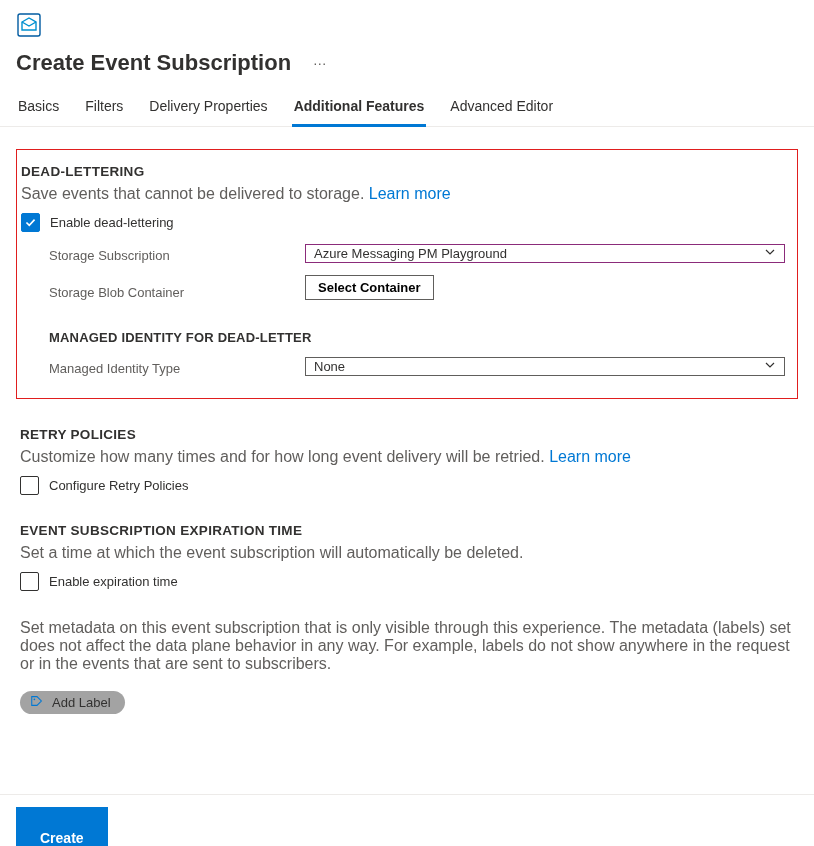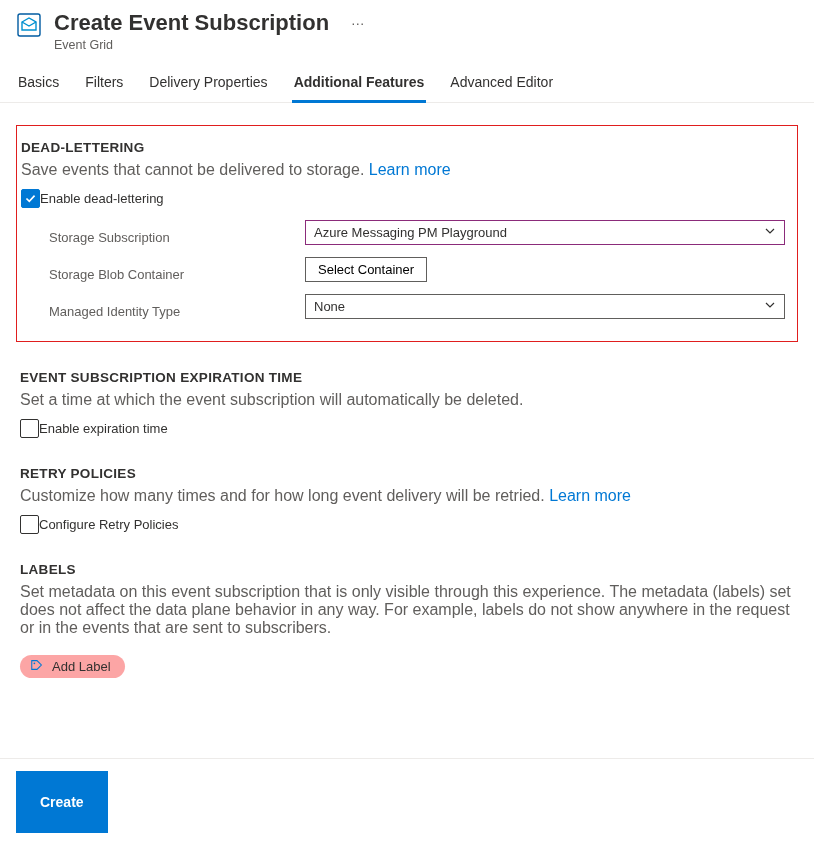--- a/index.html
+++ b/index.html
@@ -9,20 +9,21 @@
     font-size: 13px;
     color: #323130;
     background: #fff;
     width: 814px;
   }
   .header {
     display: flex;
     align-items: flex-start;
     padding: 10px 16px 8px 16px;
     gap: 12px;
+    flex-direction: column;
   }
   .header-icon {
     width: 26px;
     height: 26px;
     margin-top: 2px;
     flex-shrink: 0;
   }
   .header-text h1 {
     margin: 0;
     font-size: 22px;
@@ -89,20 +90,21 @@
     color: #605e5c;
     margin: 0 0 10px 0;
   }
   .link {
     color: #0078d4;
     cursor: pointer;
   }
   .checkbox-row {
     display: flex;
     align-items: center;
+    gap: 10px;
     margin-bottom: 12px;
   }
   .cb {
     width: 19px;
     height: 19px;
     border: 1px solid #323130;
     border-radius: 2px;
     display: inline-flex;
     align-items: center;
     justify-content: center;
@@ -123,50 +125,50 @@
   }
   .form-label {
     width: 256px;
     font-size: 13px;
     color: #605e5c;
     flex-shrink: 0;
   }
   .select {
     flex: 1;
     border: 1px solid #8b2b7a;
-    height: 25px;
+    height: 19px;
     display: flex;
     align-items: center;
     padding: 0 8px;
     justify-content: space-between;
     font-size: 13px;
     cursor: pointer;
     background: #fff;
   }
   .select.plain { border-color: #605e5c; }
   .select .chev { color: #323130; }
   .button-sec {
     border: 1px solid #605e5c;
     padding: 4px 12px;
     font-size: 13px;
-    font-weight: 400;
+    font-weight: 700;
     background: #fff;
     cursor: pointer;
   }
   .subheading {
     font-size: 13px;
     font-weight: 600;
     margin: 30px 0 12px 28px;
     letter-spacing: 0.2px;
   }
   .tag-button {
     display: inline-flex;
     align-items: center;
     gap: 8px;
-    background: #fca5a5;
+    background: #a3a3a3;
     border-radius: 12px;
     padding: 3px 14px 3px 10px;
     font-size: 13px;
     color: #323130;
     cursor: pointer;
     margin-top: 8px;
   }
   .tag-button svg { width: 14px; height: 14px; color: #0078d4; }
   .footer {
     border-top: 1px solid #edebe9;
@@ -190,21 +192,20 @@
   <div class="header-icon">
     <svg viewBox="0 0 26 26">
       <rect x="2" y="2" width="22" height="22" rx="2" fill="none" stroke="#005ba1" stroke-width="1.4"></rect>
       <path d="M6 10 L13 6 L20 10 L20 18 L6 18 Z" fill="none" stroke="#0090d0" stroke-width="1.4"></path>
       <path d="M6 10 L13 14 L20 10" fill="none" stroke="#0090d0" stroke-width="1.4"></path>
     </svg>
   </div>
   <div class="header-text">
     <h1>Create Event Subscription</h1>
     <span class="header-more">…</span>
-    <div class="header-sub">Event Grid</div>
   </div>
 </div>
 
 <div class="tabs">
   <div class="tab">Basics</div>
   <div class="tab">Filters</div>
   <div class="tab">Delivery Properties</div>
   <div class="tab active">Additional Features</div>
   <div class="tab">Advanced Editor</div>
 </div>
@@ -239,57 +240,57 @@
       </div>
     </div>
 
     <div class="form-row">
       <div class="form-label">Storage Blob Container</div>
       <div>
         <button class="button-sec">Select Container</button>
       </div>
     </div>
 
+    <div class="subheading">MANAGED IDENTITY FOR DEAD-LETTER</div>
 
     <div class="form-row" style="margin-bottom:0">
       <div class="form-label">Managed Identity Type</div>
       <div class="select plain">
         <span>None</span>
         <span class="chev">
           <svg width="12" height="12" viewBox="0 0 12 12">
               <path d="M2 4 L6 8 L10 4" fill="none" stroke="#323130" stroke-width="1.2"></path>
             </svg>
         </span>
       </div>
     </div>
   </div>
 
   <div class="section">
-    <div class="section-heading">EVENT SUBSCRIPTION EXPIRATION TIME</div>
-    <p class="section-desc">Set a time at which the event subscription will automatically be deleted.</p>
-    <div class="checkbox-row">
-      <span class="cb"></span>
-      <span>Enable expiration time</span>
-    </div>
-  </div>
-
-  <div class="section">
     <div class="section-heading">RETRY POLICIES</div>
     <p class="section-desc">
       <span>Customize how many times and for how long event delivery will be retried.</span>
       <span class="link">Learn more</span>
     </p>
     <div class="checkbox-row">
       <span class="cb"></span>
       <span>Configure Retry Policies</span>
     </div>
   </div>
 
   <div class="section">
-    <div class="section-heading">LABELS</div>
+    <div class="section-heading">EVENT SUBSCRIPTION EXPIRATION TIME</div>
+    <p class="section-desc">Set a time at which the event subscription will automatically be deleted.</p>
+    <div class="checkbox-row">
+      <span class="cb"></span>
+      <span>Enable expiration time</span>
+    </div>
+  </div>
+
+  <div class="section">
     <p class="section-desc">Set metadata on this event subscription that is only visible through this experience. The metadata (labels) set does not affect the data plane behavior in any way. For example, labels do not show anywhere in the request or in the events that are sent to subscribers.</p>
     <div class="tag-button">
       <span>
         <svg viewBox="0 0 16 16">
             <path d="M2 3 L8 3 L13 8 L8 13 L2 13 Z" fill="none" stroke="#0078d4" stroke-width="1.2"></path>
             <circle cx="5" cy="6" r="1" fill="#0078d4"></circle>
           </svg>
       </span>
       <span>Add Label</span>
     </div>

